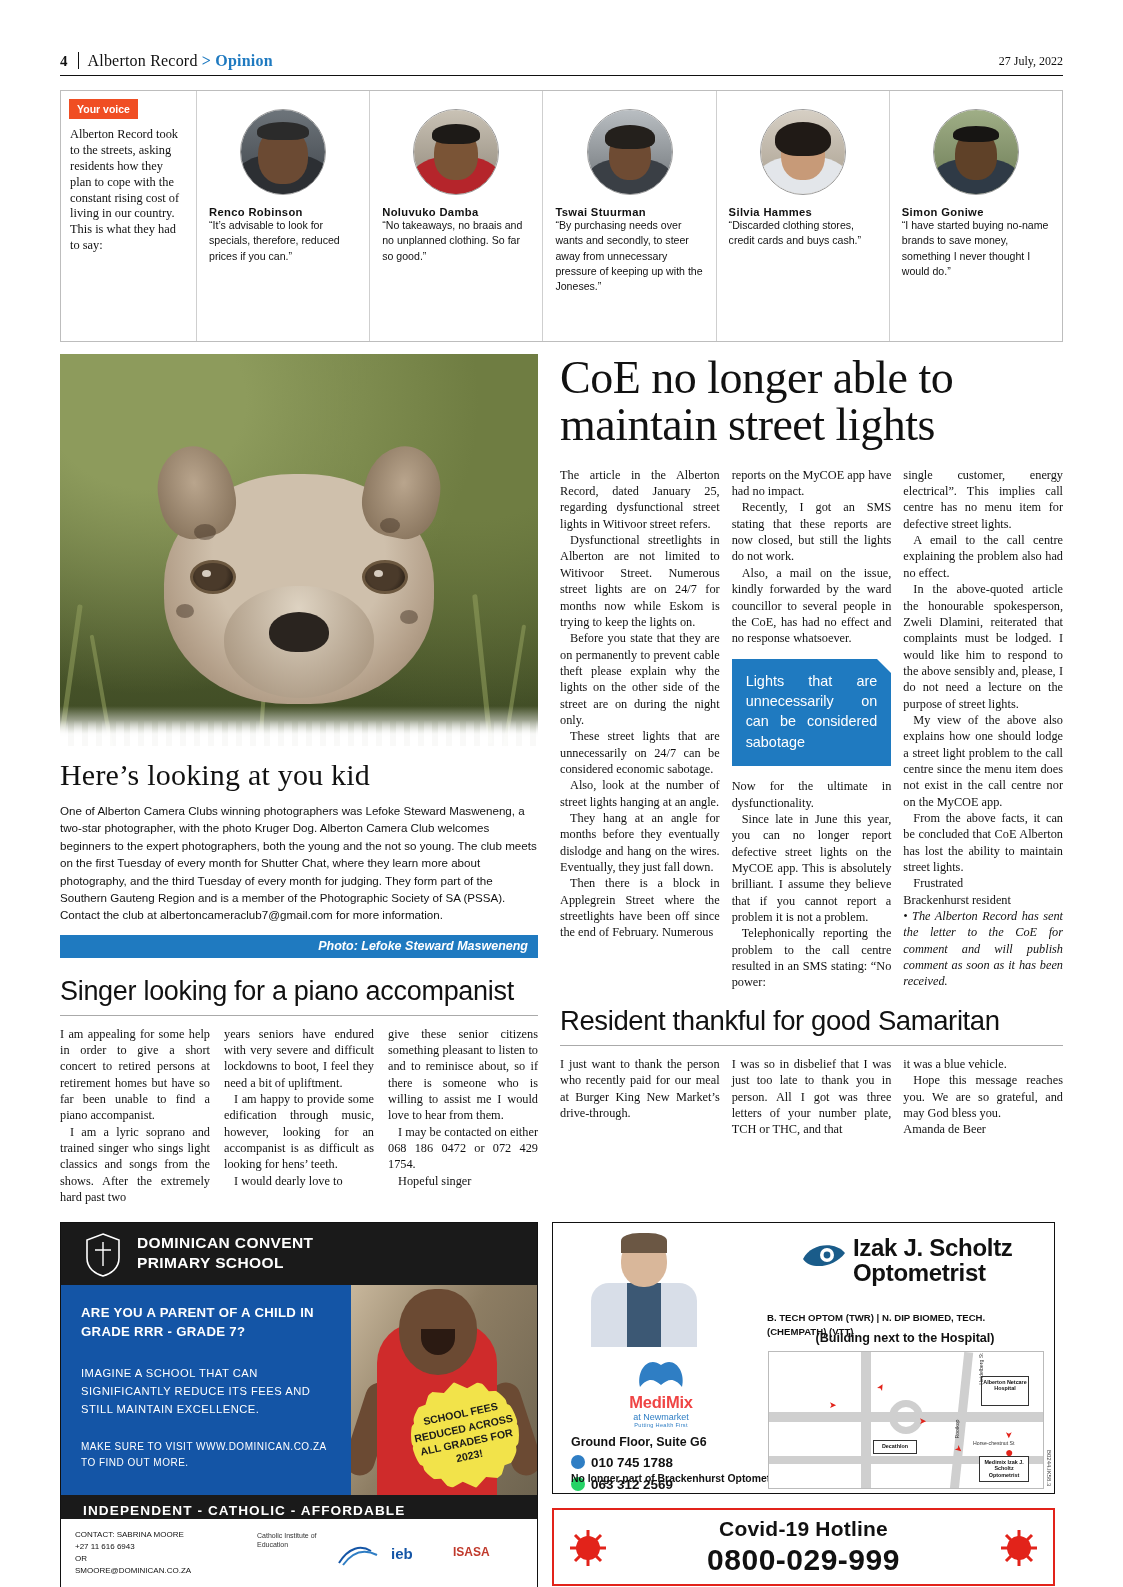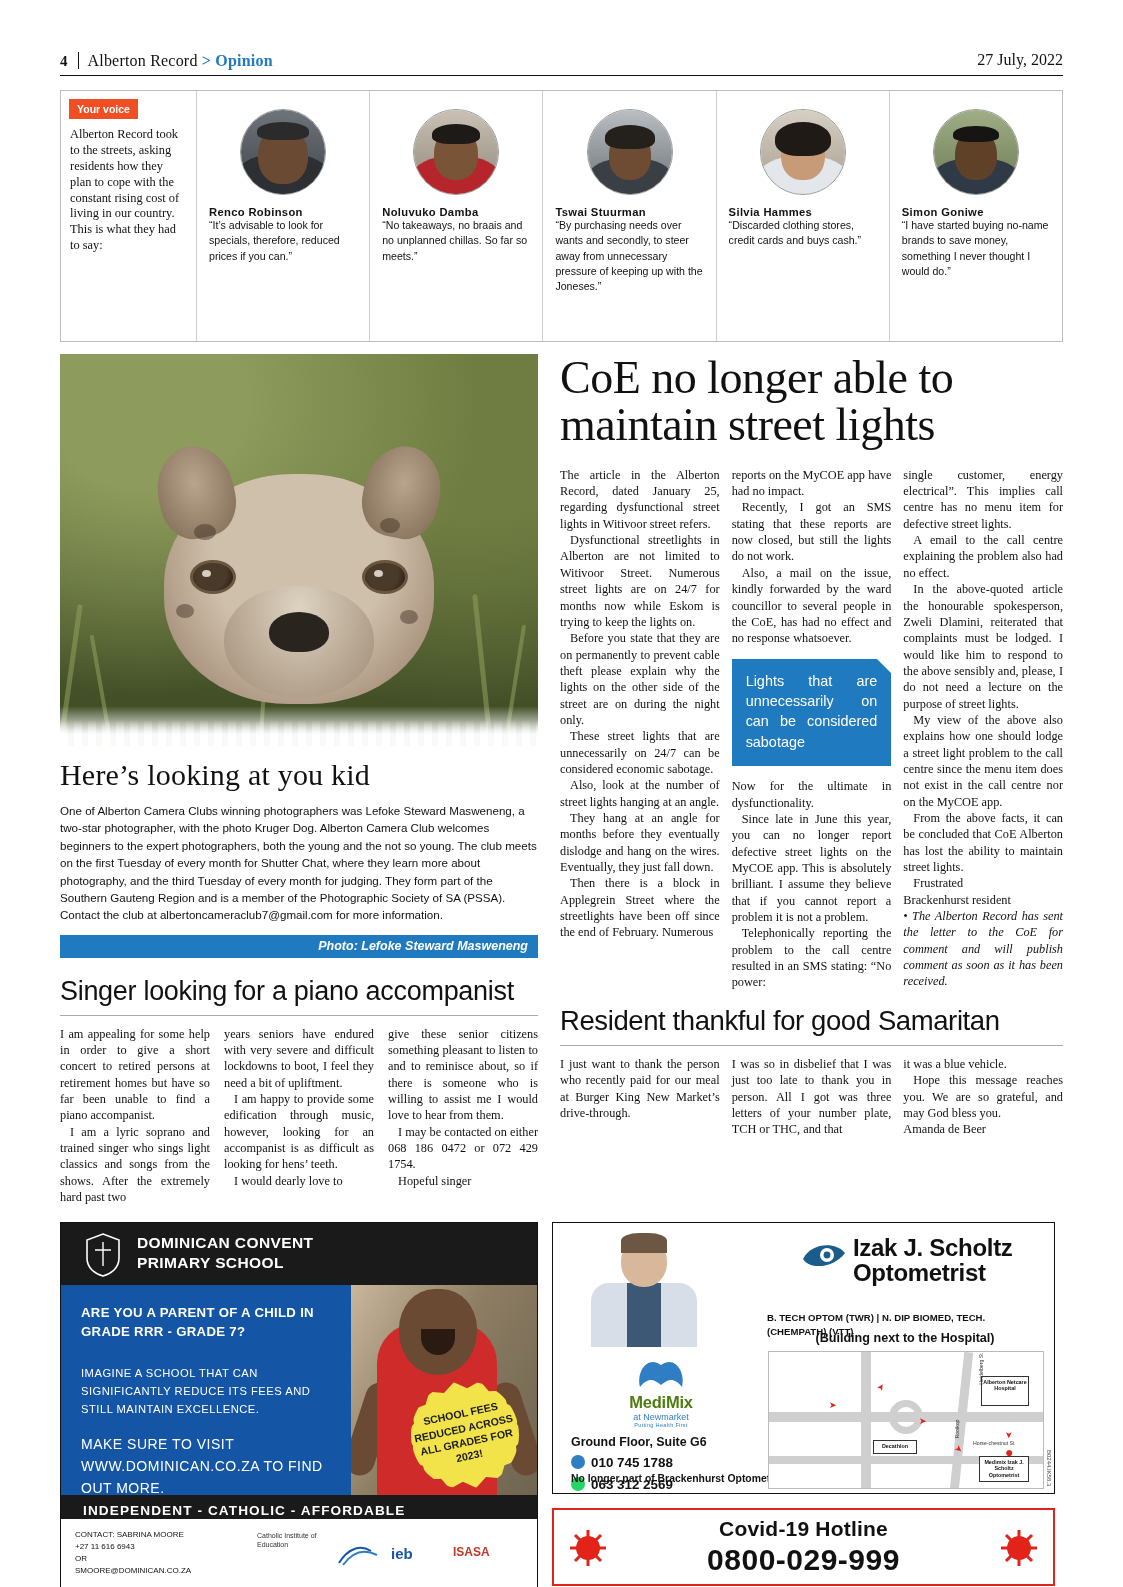--- a/index.html
+++ b/index.html
@@ -17,21 +17,21 @@
   
   .masthead {
     position: relative; height: 44px; margin-top: 32px;
     border-bottom: 1.5px solid #111;
     display: flex; align-items: flex-end; padding-bottom: 5px;
   }
   .pagenum { font-weight: bold; font-size: 15px; margin-right: 10px; }
   .divider-v { width: 1px; height: 17px; background: #111; margin: 0 9px 1px 0; }
   .mast-title { font-size: 16px; letter-spacing: .2px; }
   .mast-sec { color: #1f7ac0; font-weight: bold; }
-  .mast-date { position: absolute; right: 0; bottom: 6px; font-size: 16px; }
+  .mast-date { position: absolute; right: 0; bottom: 6px; font-size: 12px; }
 
   
   .voice-box {
     margin-top: 14px; border: 1px solid #bdbdbd; height: 252px;
     display: flex; position: relative;
   }
   .voice-intro { width: 136px; border-right: 1px solid #cfcfcf; padding: 0; }
   .voice-tag {
     background: #f04e23; color: #fff; font-family: "Liberation Sans", sans-serif;
     font-weight: bold; font-size: 10.5px; padding: 4px 8px; display: inline-block;
@@ -204,21 +204,21 @@
     font-family: "Liberation Sans", sans-serif; font-weight: bold;
     font-size: 15.5px; line-height: 1.35; letter-spacing: .4px;
   }
   .dc-blue {
     position: absolute; left: 0; top: 62px; width: 292px; bottom: 56px;
     background: #1455a6; color: #fff; padding: 18px 20px 0;
     font-family: "Liberation Sans", sans-serif;
   }
   .dc-q { font-weight: bold; font-size: 13.2px; line-height: 1.45; letter-spacing: .3px; }
   .dc-mid { margin-top: 24px; font-size: 11.2px; line-height: 1.6; letter-spacing: .5px; }
-  .dc-visit { margin-top: 14px; font-size: 14px; line-height: 1.6; letter-spacing: .5px; }
+  .dc-visit { margin-top: 20px; font-size: 10px; line-height: 1.6; letter-spacing: .5px; }
   .dc-photo {
     position: absolute; right: 0; top: 62px; width: 186px; bottom: 56px;
     overflow: hidden; background: #8a6f4e;
   }
   .kid-bg {
     position: absolute; inset: 0;
     background: linear-gradient(120deg, #c8b79c, #8d7d63 45%, #6e6450);
   }
   .kid-body {
     position: absolute; left: 26px; bottom: -8px; width: 120px; height: 180px;
@@ -271,21 +271,21 @@
     position: absolute; left: 214px; top: 108px; width: 276px; text-align: center;
     font-weight: bold; font-size: 12.6px;
   }
   .izak-person { position: absolute; left: 16px; top: 10px; width: 150px; height: 110px; }
   .ip-head { position: absolute; left: 52px; top: 4px; width: 46px; height: 50px; border-radius: 48%; background: #d9b79a; }
   .ip-hair { position: absolute; left: 52px; top: 0; width: 46px; height: 20px; border-radius: 40% 40% 0 0; background: #6b5744; }
   .ip-shirt { position: absolute; left: 22px; top: 50px; width: 106px; height: 64px; background: #d8dee8; border-radius: 18px 18px 0 0; }
   .ip-tshirt { position: absolute; left: 58px; top: 50px; width: 34px; height: 64px; background: #3c5874; }
   .medimix { position: absolute; left: 22px; top: 126px; width: 172px; text-align: center; }
   .mm-logo { width: 54px; height: 44px; margin: 0 auto; }
-  .mm-name { font-weight: bold; font-size: 16.5px; color: #4d7c0f; letter-spacing: -.2px; }
+  .mm-name { font-weight: bold; font-size: 16.5px; color: #ef4444; letter-spacing: -.2px; }
   .mm-sub { font-size: 9px; color: #2f7ec4; }
   .mm-tiny { font-size: 5.6px; color: #2f7ec4; letter-spacing: .3px; }
   .izak-addr {
     position: absolute; left: 18px; top: 212px; font-weight: bold; font-size: 12.4px;
   }
   .izak-phone { position: absolute; left: 18px; top: 232px; font-weight: bold; font-size: 13.4px; }
   .izak-phone2 { position: absolute; left: 18px; top: 254px; font-weight: bold; font-size: 13.4px; }
   .ic-circ {
     display: inline-block; width: 14px; height: 14px; border-radius: 50%;
     margin-right: 6px; vertical-align: -2px;
@@ -359,21 +359,21 @@
       <div class="person">
         <div class="avatar">
           <div class="face">
             <div class="f-bg" style="background:linear-gradient(#c9c2b5,#8e8577)"></div>
             <div class="f-body" style="width:86px;height:44px;background:#b5252b"></div>
             <div class="f-head" style="top:18px;width:44px;height:52px;background:#7a5436"></div>
             <div class="f-hair" style="top:14px;width:48px;height:20px;background:#1d1a17"></div>
           </div>
         </div>
         <div class="person-name">Noluvuko Damba</div>
-        <div class="person-quote">“No takeaways, no braais and no unplanned chillas. So far so meets.”</div>
+        <div class="person-quote">“No takeaways, no braais and no unplanned clothing. So far so good.”</div>
       </div>
 
       <div class="person">
         <div class="avatar">
           <div class="face">
             <div class="f-bg" style="background:linear-gradient(#b9bec2,#6d7276)"></div>
             <div class="f-body" style="width:84px;height:42px;background:#3a3f45"></div>
             <div class="f-head" style="top:20px;width:42px;height:50px;background:#6e4b33"></div>
             <div class="f-hair" style="top:15px;width:50px;height:24px;background:#24201c"></div>
           </div>

